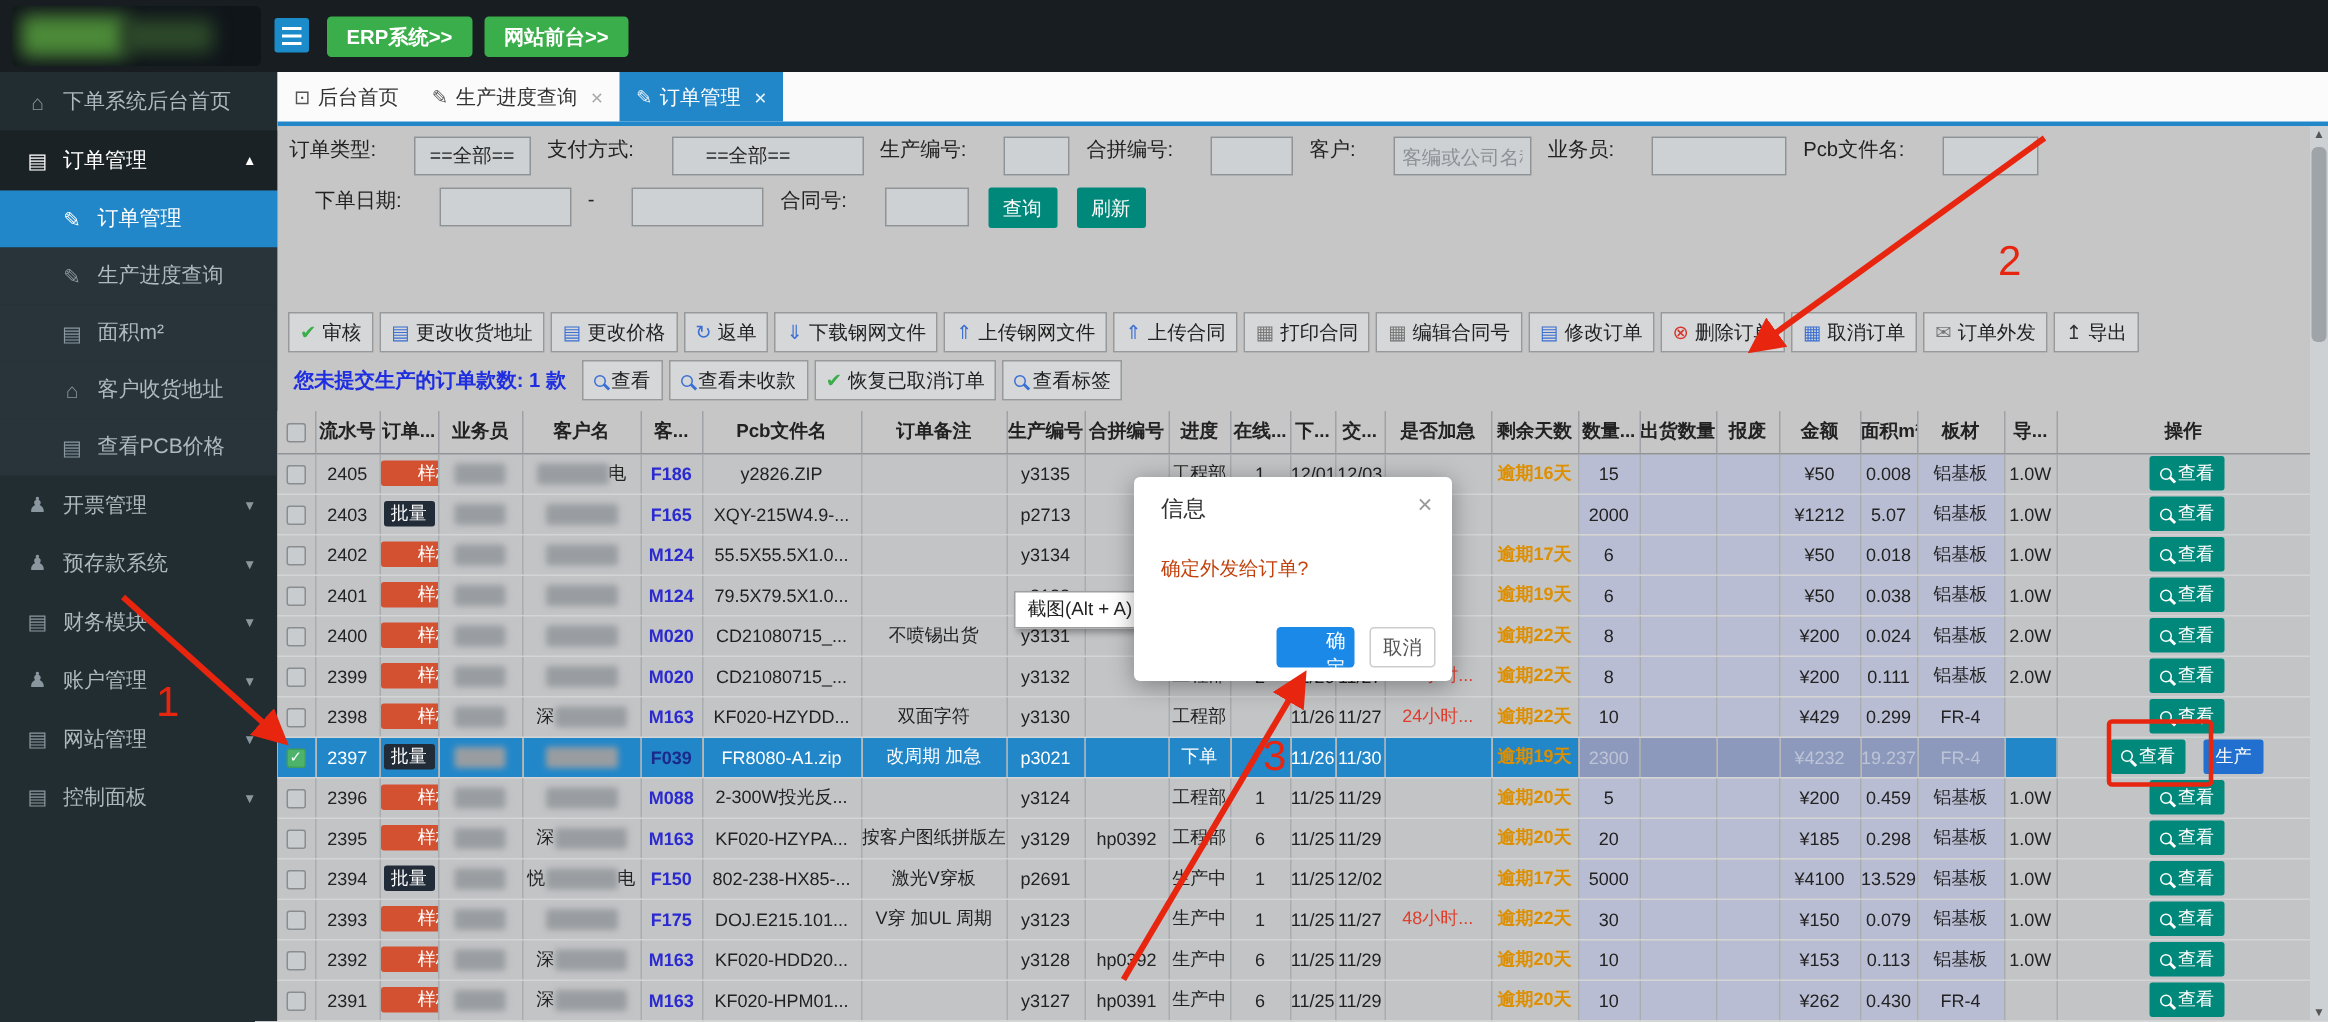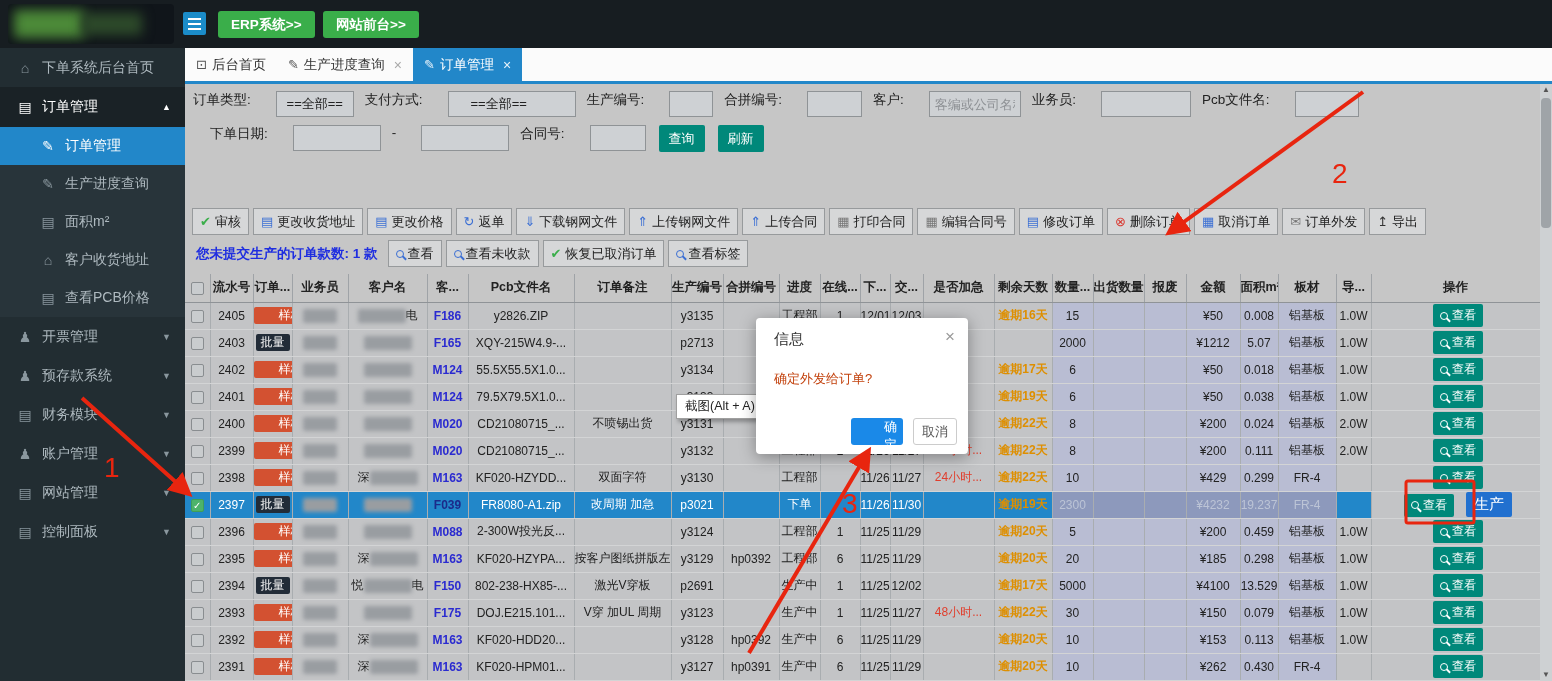--- a/index.html
+++ b/index.html
@@ -84,21 +84,21 @@
   tr.hl td.op{background:var(--row_bg);}
   tr.hl td.overdue{color:var(--overdue);}
   tr.hl td.link{color:#1b2a8a;}
   .badge{display:inline-block;padding:1px 5px;border-radius:2px;color:#fff;font-size:12px;line-height:15px;}
   .b-sample{background:var(--badge_sample);padding-left:25px;} .b-batch{background:var(--badge_batch);}
   .cb{display:inline-block;width:13px;height:13px;background:#c9ccce;border:1px solid #898d90;border-radius:2px;vertical-align:middle;font-size:10px;line-height:12px;color:#fff;cursor:pointer;}
   .cb.on{background:#4db36a;border-color:#3f9e59;}
   .blurb{display:inline-block;vertical-align:middle;height:14px;background:#999da1;border-radius:2px;filter:blur(2px);}
   .blur-s{width:34px;} .blur-c{width:48px;}
   .opview{display:inline-flex;align-items:center;gap:4px;background:var(--teal);color:#fff;border:none;font-size:12px;padding:3px 7px;border-radius:2px;cursor:pointer;}
-  .opprod{background:var(--produce_blue);color:#fff;border:none;font-size:15px;padding:3px 8px;border-radius:2px;margin-left:12px;cursor:pointer;}
+  .opprod{background:var(--produce_blue);color:#fff;border:none;font-size:12px;padding:3px 8px;border-radius:2px;margin-left:12px;cursor:pointer;}
 
   
   #vscroll{position:absolute;left:1540px;top:84px;width:12px;height:597px;background:#ced1d3;z-index:10;}
   #vscroll .sarr{position:absolute;left:0;width:12px;height:12px;font-size:8px;color:#555;text-align:center;line-height:12px;cursor:pointer;}
   #vscroll .sthumb{position:absolute;left:1px;top:14px;width:10px;height:130px;background:#9fa4a8;border-radius:4px;cursor:pointer;}
 
   
   #tooltip{position:absolute;left:676px;top:394px;height:25px;display:flex;align-items:center;padding:0 8px;background:#fff;border:1px solid #9f9f9f;box-shadow:2px 3px 4px rgba(0,0,0,.3);font-size:12.5px;color:#222;z-index:25;white-space:nowrap;}
 
   

